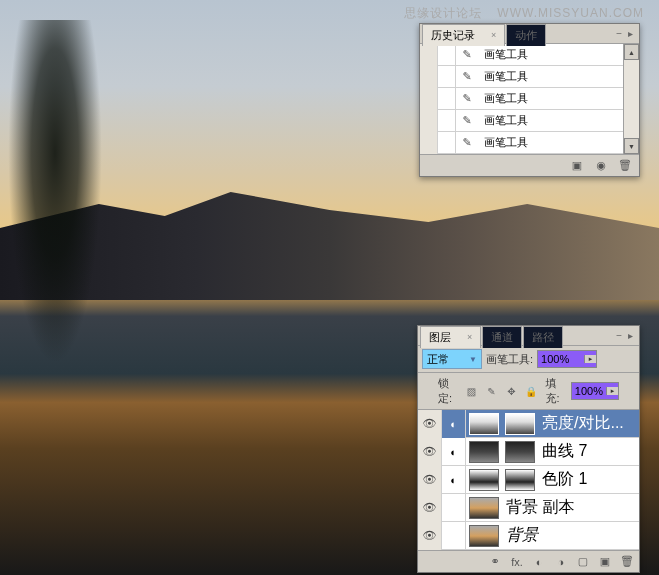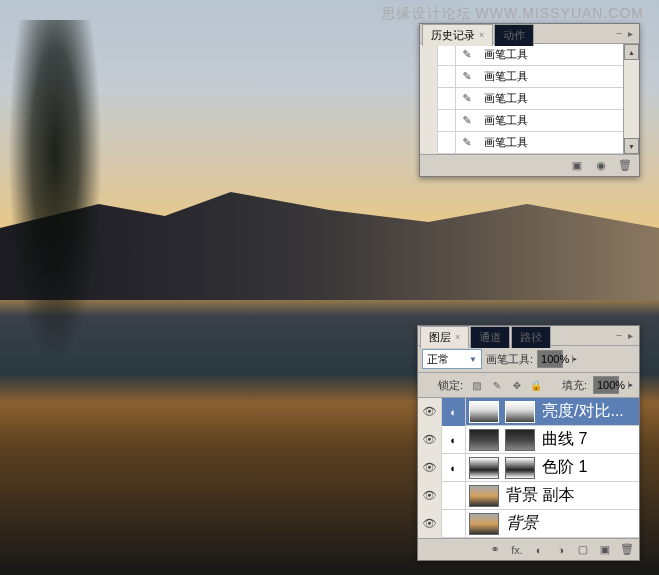--- a/index.html
+++ b/index.html
@@ -1,42 +1,42 @@
 <!DOCTYPE html>
 <html><head>
 <meta charset="utf-8">
 <style>
 *{margin:0;padding:0;box-sizing:border-box;font-family:"Microsoft YaHei",SimSun,sans-serif;font-size:11px;user-select:none}
 body{width:659px;height:575px;background:linear-gradient(to bottom,#b8c4d0 0%,#c5ccd2 15%,#d8c8a8 30%,#e8c888 40%,#f4d088 45%,#d4a050 50%,#3a4048 55%,#2a3840 65%,#8a6030 70%,#5a4020 78%,#181818 100%);position:relative;overflow:hidden}
 .bg-mountain{position:absolute;top:180px;left:0;right:0;height:120px;background:linear-gradient(to right,#1a1a20 0%,#2a2a30 30%,#3a3838 50%,#5a5048 70%,#8a7860 100%);clip-path:polygon(0 40%,15% 20%,25% 30%,35% 10%,50% 25%,65% 35%,80% 20%,100% 40%,100% 100%,0 100%)}
 .bg-tree{position:absolute;top:20px;left:0;width:110px;height:380px;background:radial-gradient(ellipse at 50% 35%,rgba(10,15,10,0.9) 0%,rgba(10,15,10,0.7) 30%,transparent 60%)}
 .watermark{position:absolute;top:5px;right:15px;color:#888;font-size:12px;letter-spacing:1px}
-.watermark span{font-size:14px;color:#aaa;margin-left:4px}
+.watermark span{font-size:12px;color:#aaa;margin-left:15px}
 .panel{position:absolute;background:#d4d0c8;border:1px solid #7a7a7a;box-shadow:0 2px 6px rgba(0,0,0,0.4)}
 .panel-header{display:flex;align-items:center;background:#d4d0c8;border-bottom:1px solid #a0a0a0;height:20px;padding:0 2px}
-.tab{padding:3px 8px;background:#e8e4dc;border:1px solid #a0a0a0;border-bottom:none;margin-right:1px;display:flex;align-items:center;gap:4px;position:relative;top:1px}
+.tab{padding:3px 8px;background:#e8e4dc;border:1px solid #a0a0a0;border-bottom:none;margin-right:1px;display:flex;align-items:center;gap:16px;position:relative;top:1px}
 .tab.inactive{background:#0f172a;color:#666}
 .tab-close{color:#888;font-size:9px;cursor:pointer}
 .panel-ctrl{margin-left:auto;display:flex;gap:6px;padding-right:4px}
 .panel-ctrl span{color:#666;cursor:pointer;font-size:10px}
 .history-panel{top:23px;left:419px;width:221px}
 .history-body{background:#fff;max-height:112px;overflow-y:auto}
 .history-row{display:flex;align-items:center;height:22px;border-bottom:1px solid #d0d0d0}
 .history-check{width:18px;height:22px;border-right:1px solid #d0d0d0;background:#e8e4dc}
 .history-step{width:18px;height:22px;border-right:1px solid #d0d0d0}
 .history-icon{width:22px;display:flex;justify-content:center;color:#555}
 .history-label{padding-left:6px}
 .panel-footer{height:22px;background:#d4d0c8;border-top:1px solid #a0a0a0;display:flex;align-items:center;justify-content:flex-end;padding:0 6px;gap:8px}
 .footer-icon{width:16px;height:14px;display:flex;align-items:center;justify-content:center;color:#555;cursor:pointer;font-size:11px}
 .layers-panel{top:325px;left:417px;width:223px}
 .layers-toolbar{display:flex;align-items:center;padding:3px 4px;gap:4px;border-bottom:1px solid #a0a0a0}
-.dropdown{height:20px;border:1px solid #7b9ebd;background:#ffffff;padding:0 4px;display:flex;align-items:center;justify-content:space-between;min-width:60px}
+.dropdown{height:20px;border:1px solid #7b9ebd;background:#7dd3fc;padding:0 4px;display:flex;align-items:center;justify-content:space-between;min-width:60px}
 .dropdown-arrow{color:#4a6a9a;font-size:8px}
 .label{color:#333}
-.num-input{width:26px;height:18px;border:1px solid #888;background:#737373;display:flex;align-items:center}
+.num-input{width:60px;height:18px;border:1px solid #888;background:#8b5cf6;display:flex;align-items:center}
 .num-input span{padding:0 3px;flex:1}
 .num-btn{width:12px;background:#d4d0c8;border-left:1px solid #888;text-align:center;font-size:7px;color:#333}
 .lock-row{display:flex;align-items:center;padding:3px 20px;gap:6px;border-bottom:1px solid #a0a0a0}
 .lock-icons{display:flex;gap:4px}
 .lock-ic{width:16px;height:16px;display:flex;align-items:center;justify-content:center;color:#666;border:1px solid transparent;cursor:pointer;font-size:10px}
 .layers-body{background:#fff}
 .layer-row{display:flex;align-items:center;height:28px;border-bottom:1px solid #d0d0d0}
 .layer-row.selected{background:#5b7fb4;color:#fff}
 .eye-col{width:24px;height:28px;border-right:1px solid #d0d0d0;display:flex;align-items:center;justify-content:center;background:#e8e4dc;color:#444}
 .layer-row.selected .eye-col{background:#e8e4dc;color:#444}

